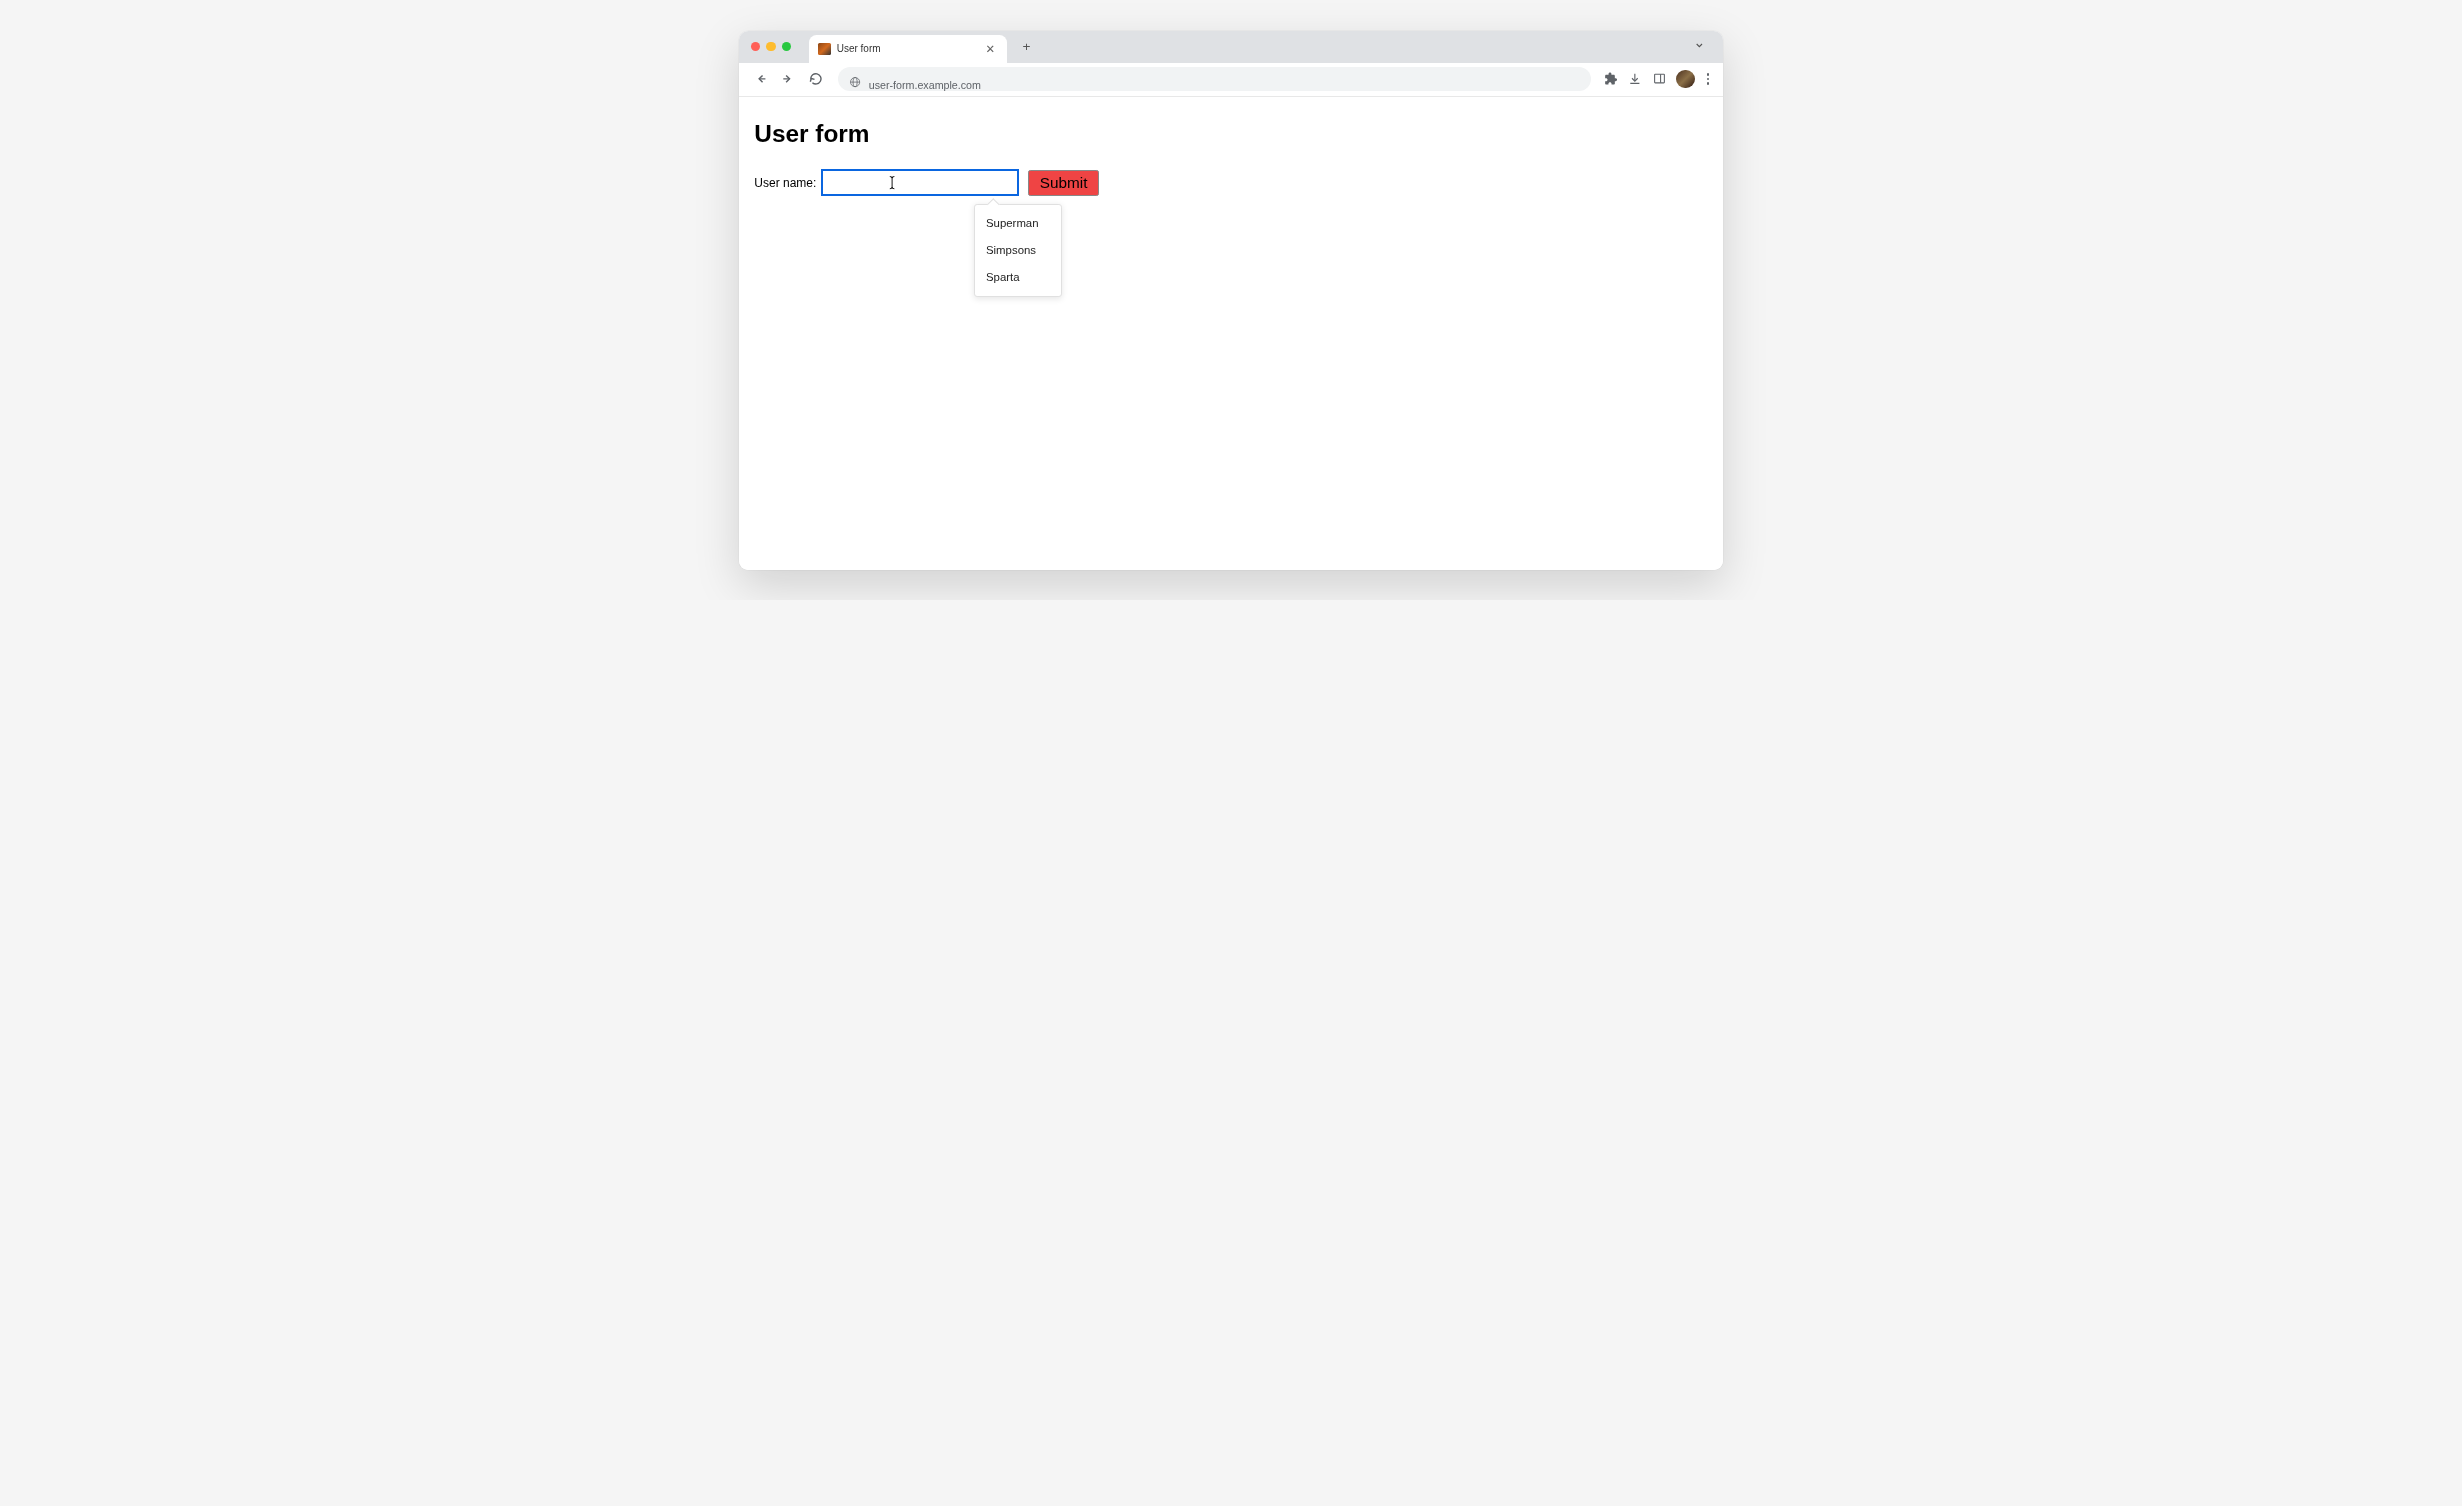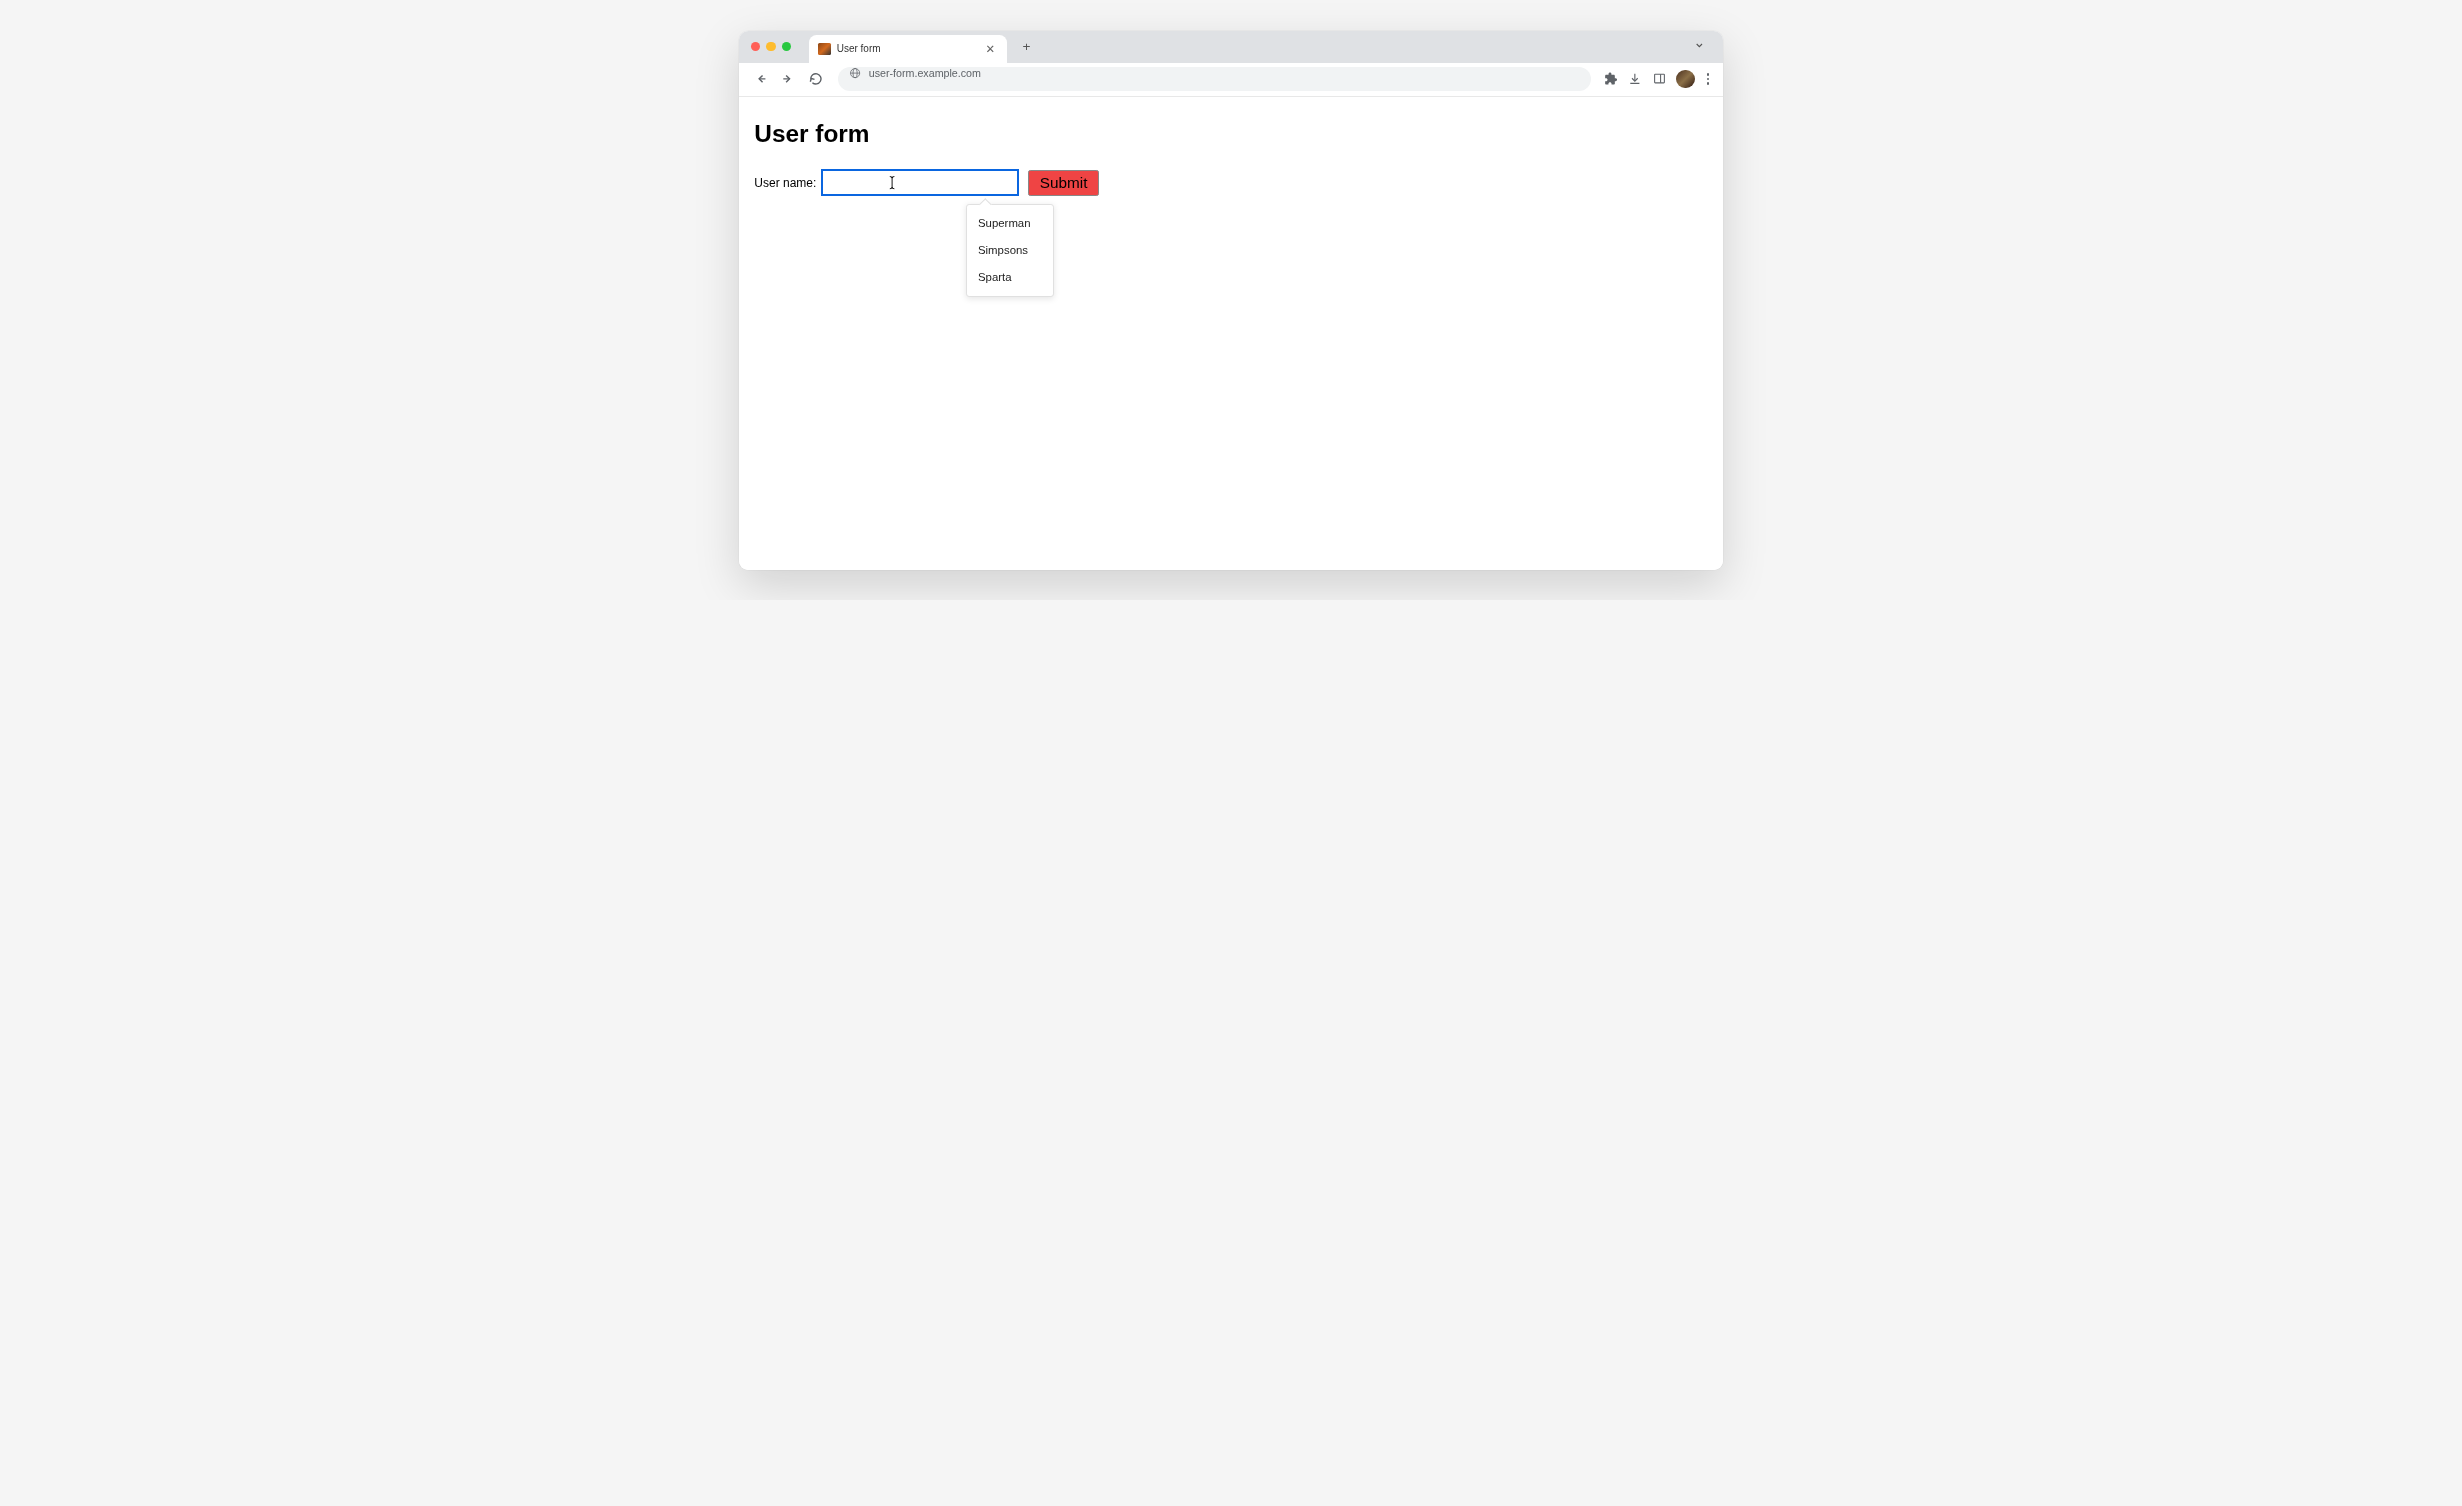--- a/index.html
+++ b/index.html
@@ -123,21 +123,21 @@
       width: 13.7px;
       height: 13.7px;
     }
     
     .address-bar {
       flex: 1;
       background: #f1f3f4;
       border-radius: 15.3px;
       height: 24.4px;
       display: flex;
-      align-items: flex-start;
+      align-items: flex-end;
       padding: 0 10.7px;
       gap: 7.6px;
       margin: 0 6.1px;
     }
     
     .address-bar svg {
       width: 12.2px;
       height: 12.2px;
       fill: #5f6368;
     }
@@ -227,21 +227,21 @@
       padding: 3.1px 10.7px;
       font-size: 15.3px;
       cursor: pointer;
       margin-left: 4.6px;
       font-family: inherit;
     }
     
     .autocomplete-dropdown {
       position: absolute;
       top: 35px;
-      left: 212px;
+      left: 220px;
       background: #fff;
       border: 0.8px solid #e0e0e0;
       border-radius: 3.1px;
       box-shadow: 0 1.5px 6.1px rgba(0,0,0,0.1);
       width: 88px;
       padding: 4.6px 0;
     }
     
     .autocomplete-dropdown::before {
       content: '';

